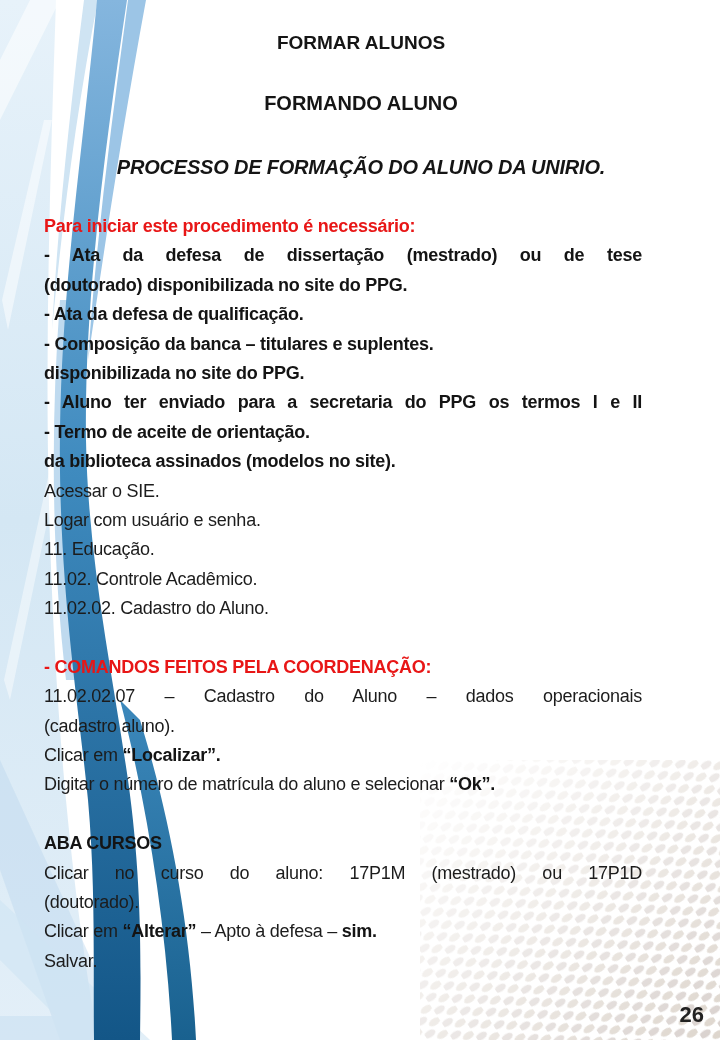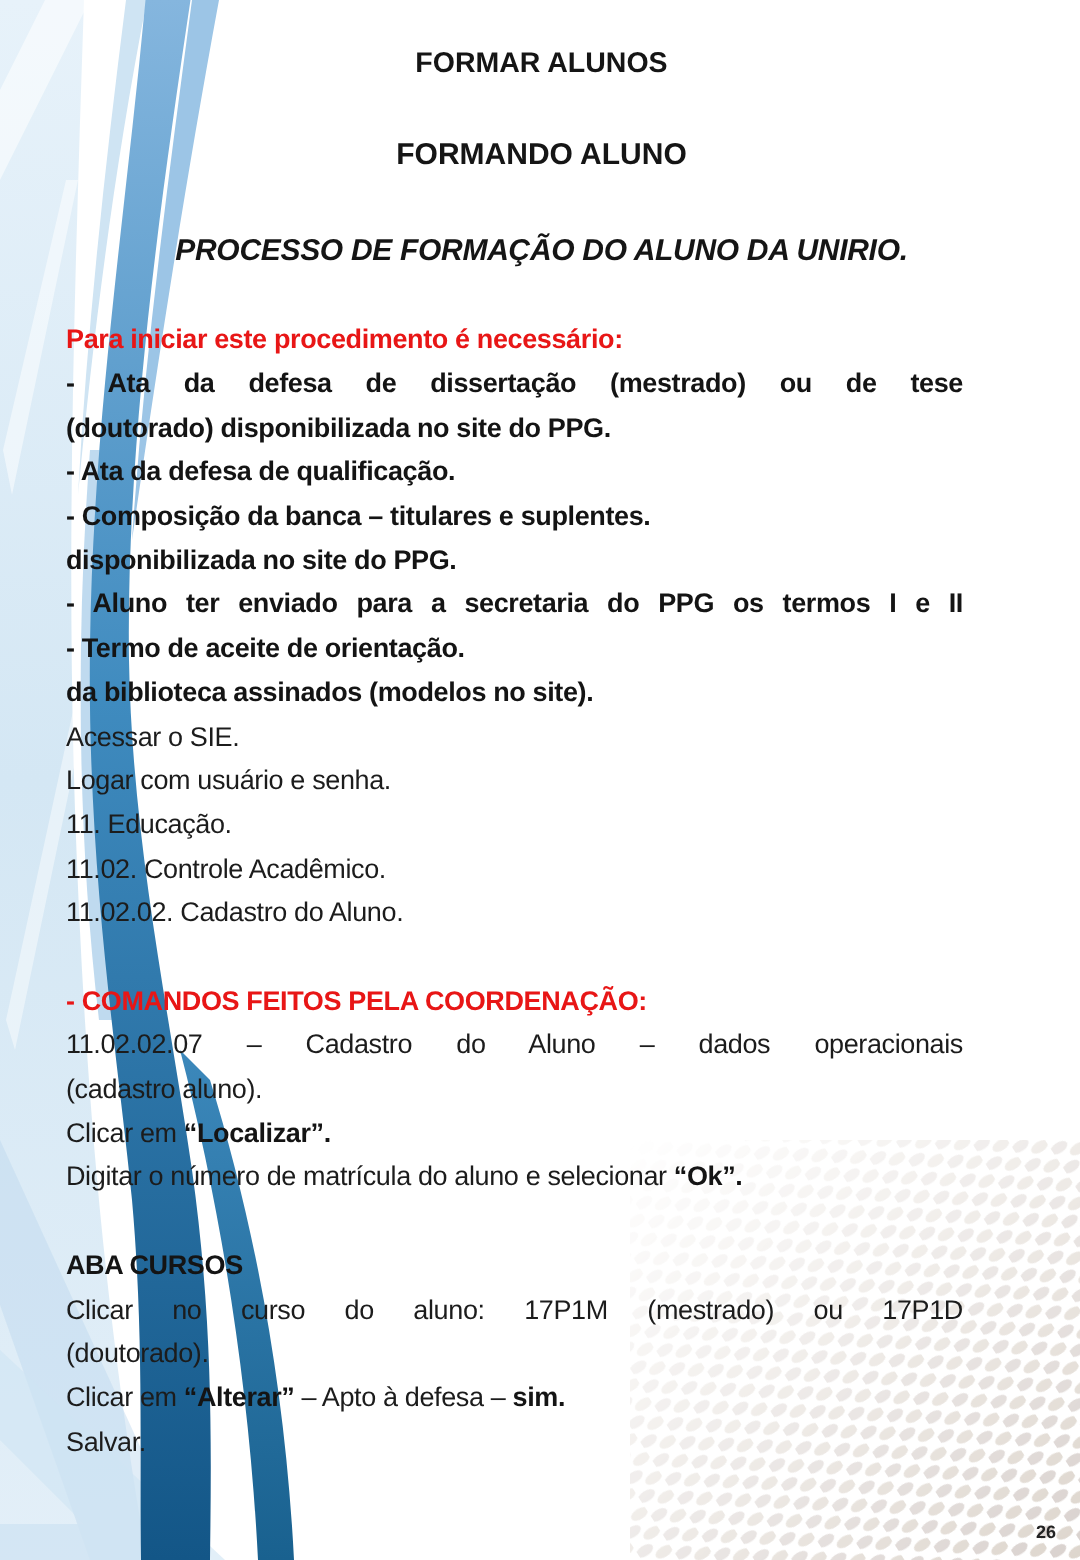--- a/index.html
+++ b/index.html
@@ -27,21 +27,21 @@
   }
   .line { height:29.4px; overflow:hidden; }
   .line .b { font-weight:bold; color:#141414; }
   .line.red { color:#e81616; }
   .line.red .b { color:#e81616; }
   .line.just { text-align:justify; text-align-last:justify; }
   .line.spacer { }
 
   .page-number {
     position:absolute; right:16px; bottom:12px; z-index:2;
-    font-size:12px; font-weight:bold; color:#222222;
+    font-size:22px; font-weight:bold; color:#222222;
   }
 </style>
 </head>
 <body>
 
 <svg class="bg-svg" viewBox="0 0 720 1040" xmlns="http://www.w3.org/2000/svg" aria-hidden="true">
   <defs>
     <linearGradient id="paleGrad" x1="0" y1="0" x2="0" y2="1">
       <stop offset="0" stop-color="#e7f2fa"></stop>
       <stop offset="0.5" stop-color="#d4e7f4"></stop>

